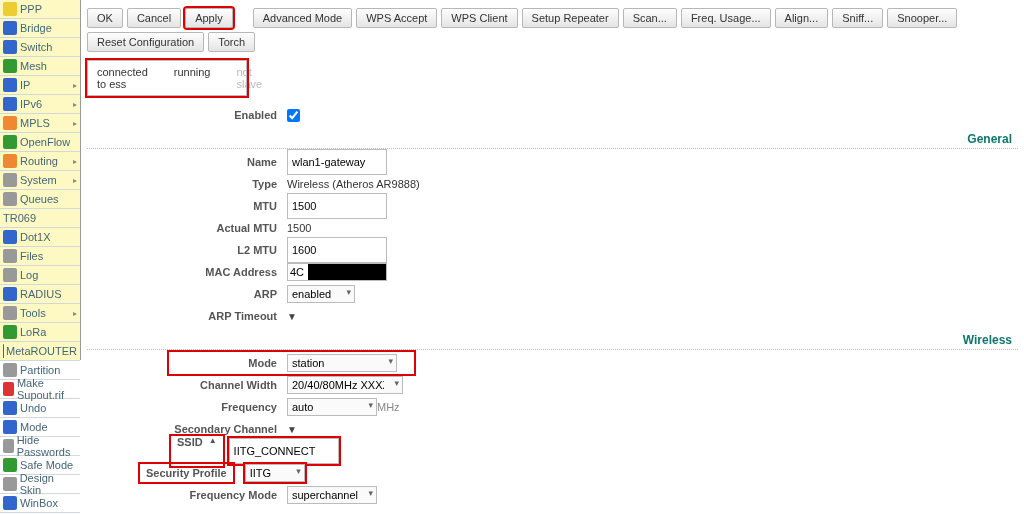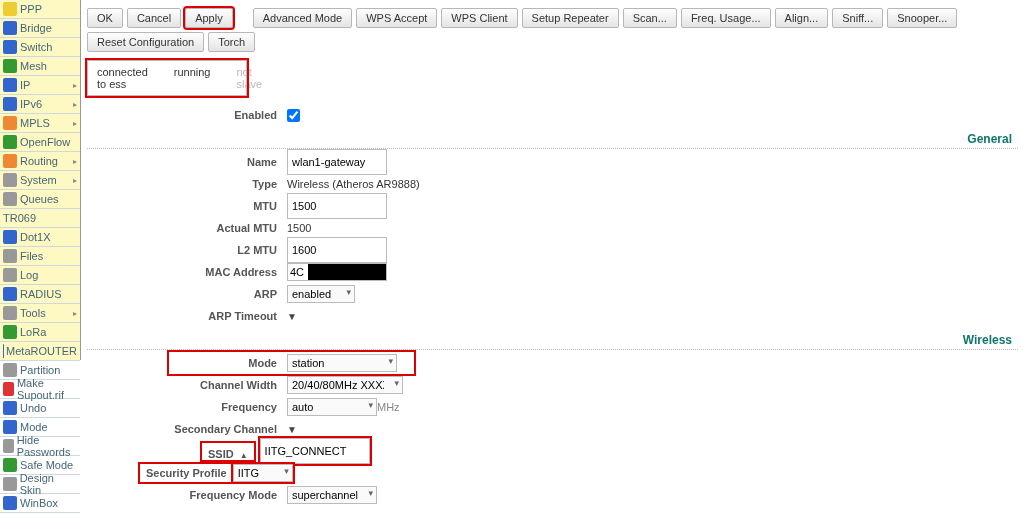--- a/index.html
+++ b/index.html
@@ -233,28 +233,28 @@
   <div class="form-row">
     <div class="form-label bold">Frequency</div>
     <span class="select-wrap"><select class="select" style="width:90px;"><option>auto</option></select></span>
     <span class="unit">MHz</span>
   </div>
   <div class="form-row">
     <div class="form-label bold">Secondary Channel</div>
     <span class="caret-dn">▼</span>
   </div>
   <div class="form-row">
-    <div class="form-label bold hl-red" style="display:inline-flex;justify-content:flex-end;align-items:flex-end;width:auto;margin-left:115px;padding:0 6px;height:17px;">
+    <div class="form-label bold hl-red" style="display:inline-flex;justify-content:flex-end;align-items:flex-start;width:auto;margin-left:84px;padding:0 6px;height:30px;">
         <span>SSID</span>
         <span style="margin-left:6px;font-size:8px;">▲</span>
       </div>
     <input class="text-input hl-red" style="width: 110px; margin-left: 6px;" value="IITG_CONNECT">
   </div>
   <div class="form-row">
     <div class="form-label bold hl-red" style="width:auto;margin-left:53px;padding:0 6px;height:18px;display:inline-flex;align-items:center;">Security Profile</div>
-    <span class="select-wrap hl-red" style="margin-left:0;"><select class="select" style="width:56px;"><option>IITG</option></select></span>
+    <span class="select-wrap hl-red" style="margin-left:12px;"><select class="select" style="width:56px;"><option>IITG</option></select></span>
   </div>
   <div class="form-row">
     <div class="form-label bold">Frequency Mode</div>
     <span class="select-wrap"><select class="select" style="width:90px;"><option>superchannel</option></select></span>
   </div>
 
 </div>
 
 </body></html>

